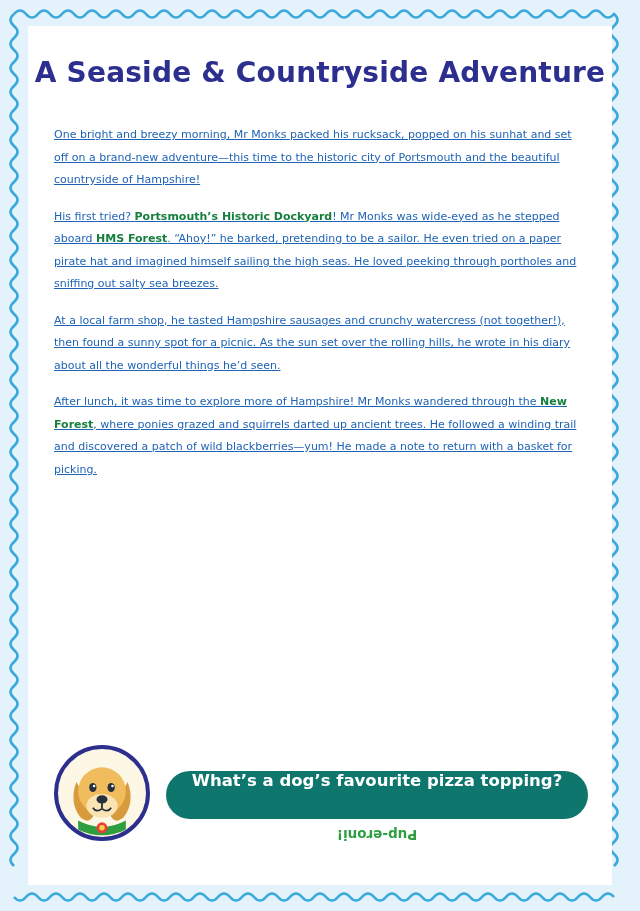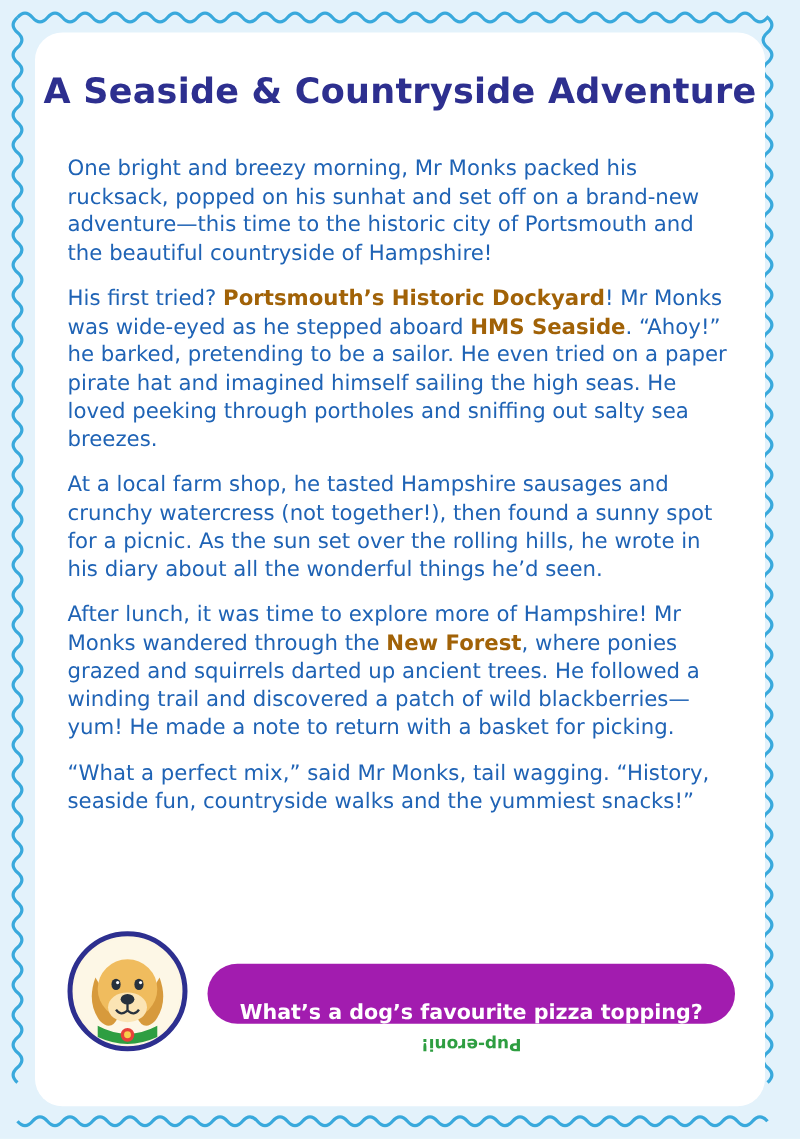--- a/index.html
+++ b/index.html
@@ -33,21 +33,20 @@
   }
 
   .sheet {
     position: absolute;
     left: 28px;
     top: 26px;
     width: 584px;
     height: 859px;
     background: #ffffff;
     box-sizing: border-box;
-    border-radius: 22px;
   }
 
   .title {
     position: absolute;
     left: 0;
     top: 30px;
     width: 584px;
     text-align: center;
     font-family: "DejaVu Sans", sans-serif;
     font-size: 28px;
@@ -58,28 +57,29 @@
 
   .content {
     position: absolute;
     left: 26px;
     top: 98px;
     width: 534px;
   }
 
   .para {
     font-family: "DejaVu Sans", sans-serif;
-    font-size: 17px;
+    font-size: 11px;
     line-height: 22.5px;
     color: #1f63b5;
     margin: 0 0 14px 0;
+    text-decoration: underline;
   }
 
   .para b {
-    color: #a16207;
+    color: #15803d;
     font-weight: bold;
   }
 
   .footer {
     position: absolute;
     left: 26px;
     bottom: 36px;
     width: 534px;
     height: 84px;
   }
@@ -96,24 +96,24 @@
     box-sizing: border-box;
     overflow: hidden;
   }
 
   .joke-bar {
     position: absolute;
     left: 112px;
     bottom: 30px;
     width: 422px;
     height: 48px;
-    background: #a21caf;
+    background: #0f766e;
     border-radius: 24px;
     display: flex;
-    align-items: flex-end;
+    align-items: flex-start;
     justify-content: center;
     box-sizing: border-box;
   }
 
   .joke-text {
     font-family: "DejaVu Sans", sans-serif;
     font-size: 16.5px;
     font-weight: bold;
     color: #ffffff;
     text-align: center;
@@ -176,24 +176,23 @@
          q-7,6 0,12 q7,6 0,12 q-7,6 0,12 q7,6 0,12 q-7,6 0,12 q7,6 0,12 q-7,6 0,12 q7,6 0,12
          q-7,6 0,12 q7,6 0,12 q-7,6 0,12 q7,6 0,12 q-7,6 0,12 q7,6 0,12 q-7,6 0,12"></path>
   </svg>
 
   <div class="sheet">
 
     <div class="title">A Seaside &amp; Countryside Adventure</div>
 
     <div class="content">
         <div class="para"><span>One bright and breezy morning, Mr Monks packed his rucksack, popped on his sunhat and set off on a brand-new adventure—this time to the historic city of Portsmouth and the beautiful countryside of Hampshire!</span></div>
-        <div class="para"><span>His first tried? </span><b>Portsmouth’s Historic Dockyard</b><span>! Mr Monks was wide-eyed as he stepped aboard </span><b>HMS Seaside</b><span>. “Ahoy!” he barked, pretending to be a sailor. He even tried on a paper pirate hat and imagined himself sailing the high seas. He loved peeking through portholes and sniffing out salty sea breezes.</span></div>
+        <div class="para"><span>His first tried? </span><b>Portsmouth’s Historic Dockyard</b><span>! Mr Monks was wide-eyed as he stepped aboard </span><b>HMS Forest</b><span>. “Ahoy!” he barked, pretending to be a sailor. He even tried on a paper pirate hat and imagined himself sailing the high seas. He loved peeking through portholes and sniffing out salty sea breezes.</span></div>
         <div class="para"><span>At a local farm shop, he tasted Hampshire sausages and crunchy watercress (not together!), then found a sunny spot for a picnic. As the sun set over the rolling hills, he wrote in his diary about all the wonderful things he’d seen.</span></div>
         <div class="para"><span>After lunch, it was time to explore more of Hampshire! Mr Monks wandered through the </span><b>New Forest</b><span>, where ponies grazed and squirrels darted up ancient trees. He followed a winding trail and discovered a patch of wild blackberries—yum! He made a note to return with a basket for picking.</span></div>
-        <div class="para"><span>“What a perfect mix,” said Mr Monks, tail wagging. “History, seaside fun, countryside walks and the yummiest snacks!”</span></div>
       </div>
 
     <div class="footer">
 
       <div class="mascot">
         <svg viewBox="0 0 96 96" width="88" height="88" xmlns="http://www.w3.org/2000/svg">
           <circle cx="48" cy="48" r="46" fill="#fdf7e6"></circle>
 
           <path d="M20 36 q-8 22 4 38 q10 10 16 -4 z" fill="#d79a3c"></path>
           <path d="M76 36 q8 22 -4 38 q-10 10 -16 -4 z" fill="#d79a3c"></path>

